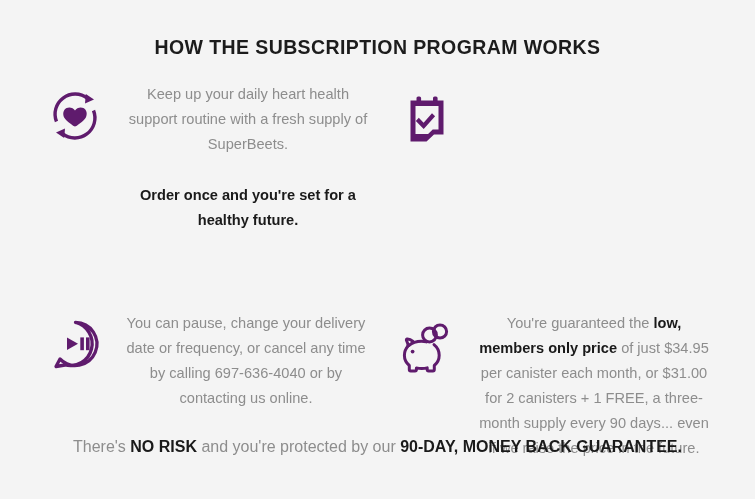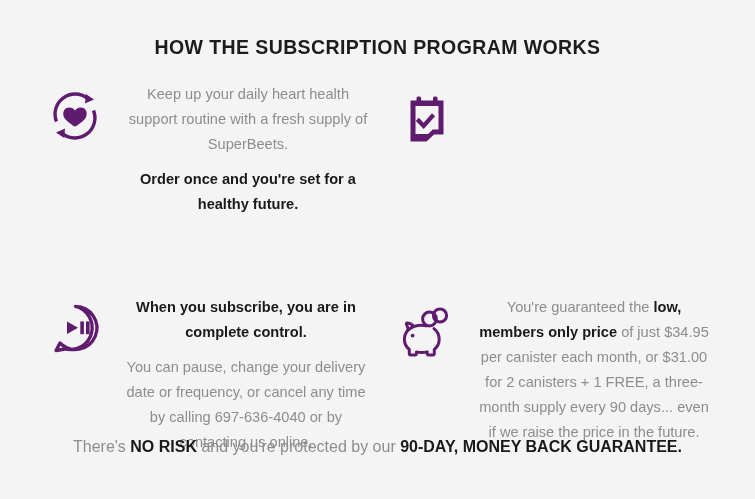--- a/index.html
+++ b/index.html
@@ -68,21 +68,21 @@
   .feature-text {
     flex: 1 1 auto;
     font-size: 14.6px;
     line-height: 25px;
     color: #8d8d8d;
     max-width: 240px;
   }
   .feature.col-right .feature-text { max-width: 232px; }
 
   .feature-text p { margin: 0; }
-  .feature-text p + p { margin-top: 10px; }
+  .feature-text p + p { margin-top: 26px; }
 
   .feature-text b,
   .feature-text strong {
     color: #1a1a1a;
     font-weight: bold;
   }
 
   
   .row-1 { margin-bottom: 0; }
   .row-2 { margin-top: 78px; }
@@ -156,21 +156,20 @@
       <div class="feature col-left q3">
         <div class="icon-slot">
           <svg width="62" height="62" viewBox="0 0 62 62" aria-hidden="true">
             <path d="M31.5 9.5 A21.5 21.5 0 1 1 16.0 46.0 L12.0 53.5 L21.0 52.0 A21.5 21.5 0 0 0 31.5 9.5 Z" fill="none" stroke="#5f1b6d" stroke-width="3.3" stroke-linejoin="round"></path>
             <path d="M23.0 24.5 L34.0 30.8 L23.0 37.1 Z" fill="#5f1b6d"></path>
             <rect x="36.3" y="24.4" width="3.6" height="12.8" fill="#5f1b6d"></rect>
             <rect x="42.0" y="24.4" width="3.6" height="12.8" fill="#5f1b6d"></rect>
           </svg>
         </div>
         <div class="feature-text">
-          <p><b>When you subscribe, you are in complete control.</b></p>
           <p><span>You can pause, change your delivery date or frequency, or cancel any time by calling 697-636-4040 or by contacting us online.</span></p>
         </div>
       </div>
 
       <div class="feature col-right q4">
         <div class="icon-slot">
           <svg width="62" height="62" viewBox="0 0 62 62" aria-hidden="true">
             <g fill="none" stroke="#5f1b6d" stroke-width="3.0" stroke-linejoin="round" stroke-linecap="round">
               <circle cx="44.0" cy="16.5" r="6.6"></circle>
               <circle cx="33.5" cy="20.0" r="6.9"></circle>

